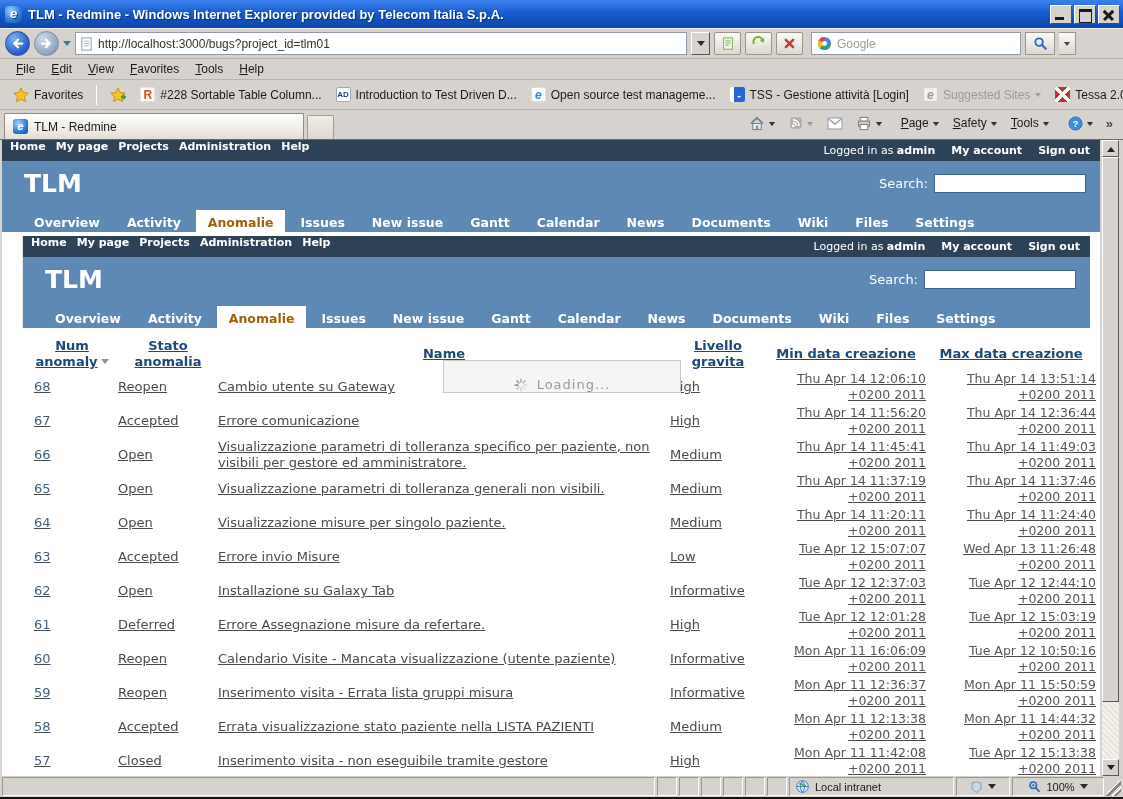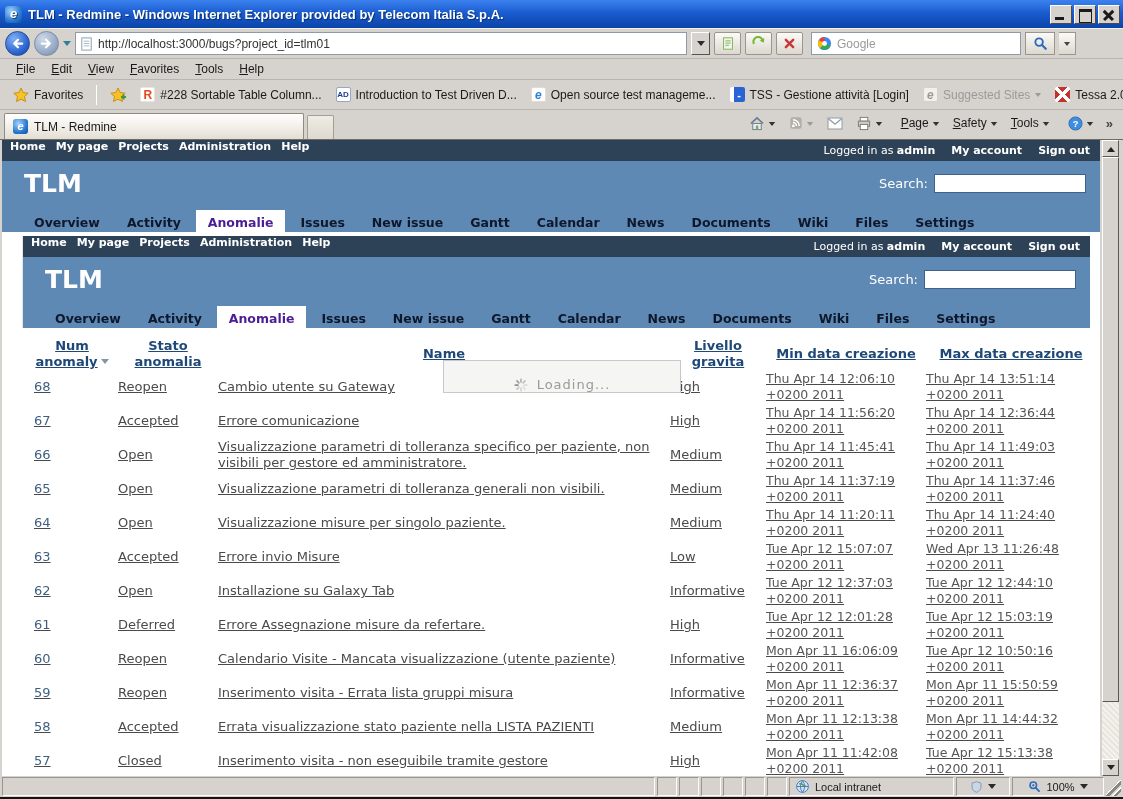--- a/index.html
+++ b/index.html
@@ -92,32 +92,32 @@
   .top-menu { height:21px; background:#2e4257; color:#fff; font-size:11px; display:flex; justify-content:space-between; padding:0 10px 0 8px; }
   .top-menu .tm-left { display:flex; gap:10px; }
   .tm-link { font-weight:bold; color:#fff; cursor:pointer; white-space:nowrap; }
   .tm-right { display:flex; gap:16px; align-items:center; }
   .li-text { font-weight:normal; }
   .title-zone { height:44px; background:#5e89b4; display:flex; justify-content:space-between; align-items:center; padding:0 14px 0 22px; }
   .title-zone h1 { color:#fff; font-size:25px; font-weight:bold; letter-spacing:0; font-family:"DejaVu Sans", sans-serif;}
   .search-zone { display:flex; align-items:center; gap:6px; color:#fff; font-size:13px; }
   .search-zone input { width:152px; height:19px; border:1px solid #41618a; font-size:12px; padding:0 3px; }
   .ptabs { background:#5e89b4; padding:5px 0 0 20px; display:flex; gap:3px; height:27px; }
-  .ptab { color:#0f172a; font-weight:bold; font-size:12.5px; padding:5px 12px 6px; white-space:nowrap; cursor:pointer; }
-  .ptab.active { background:#fff; color:#4c1d95; }
+  .ptab { color:#ffffff; font-weight:bold; font-size:12.5px; padding:5px 12px 6px; white-space:nowrap; cursor:pointer; }
+  .ptab.active { background:#fff; color:#a16207; }
   .frame2 { margin:4px 10px 0 20px; border-left:1px solid #e4e4e4; }
 
   
   .itable { margin-top:10px; font-size:13px; color:#4a4a4a; }
   .thead, .trow { display:grid; grid-template-columns:92px 100px 452px 96px 160px 170px; padding-left:24px; align-items:center;text-decoration:underline; }
   .thead { color:#1e4877; font-weight:bold; line-height:16px; }
   .thead > div { text-align:center; }
   .trow { min-height:34px; line-height:16px; }
   .trow .c-num { color:#3e5f80; padding-left:8px; }
-  .trow .c-date { font-size:12.5px; color:#565656; }
+  .trow .c-date { font-size:12.5px; color:#565656;text-align:right; }
   .sort-ic { display:inline-block; width:0; height:0; border:4px solid transparent; border-top:5px solid #8296a8; margin-left:3px; position:relative; top:2px;}
 
   
   .loading { position:absolute; left:441px; top:220px; width:238px; height:33px;
     background:#f5f5f3; border:1px solid #c9c9c9; display:flex; align-items:flex-end; justify-content:center; gap:9px;
     color:#9a9a9a; font-size:13px; letter-spacing:1px; }
 
   
   .vscroll { width:17px; flex:none; display:flex; flex-direction:column; background:#f1efe9; margin-left:2px;}
   .sb-btn { height:17px; background:#d6d3ce; border:1px solid; border-color:#fff #5c5852 #5c5852 #fff; display:flex;align-items:center;justify-content:center; }

